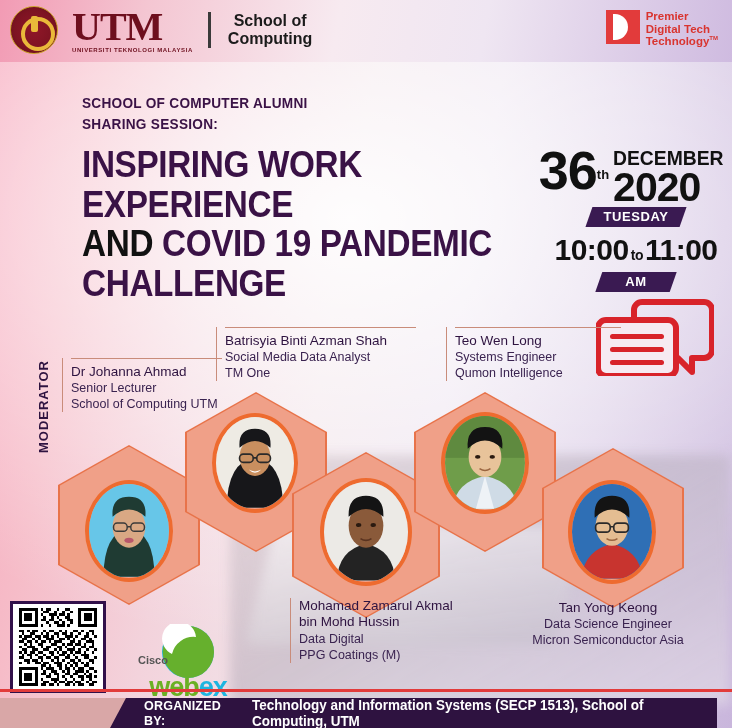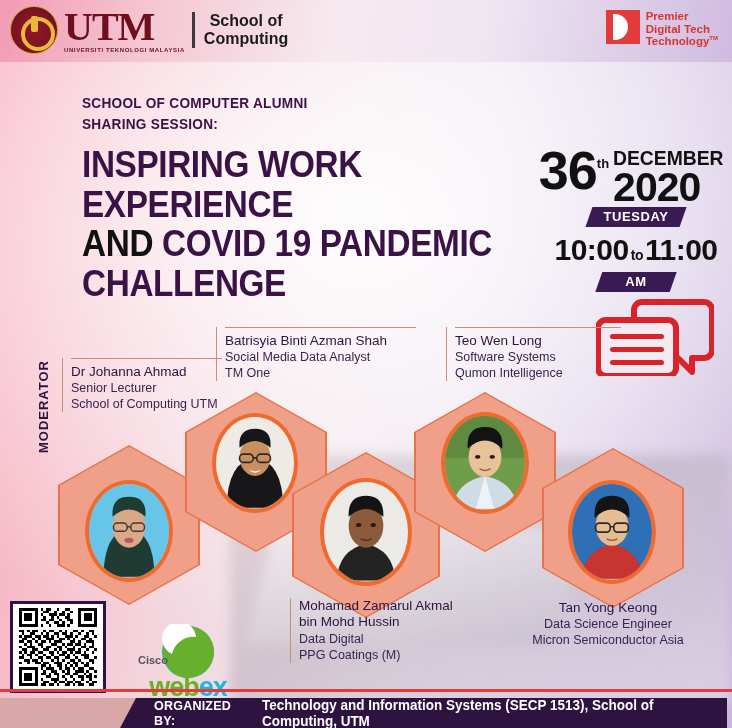--- a/index.html
+++ b/index.html
@@ -15,21 +15,21 @@
     overflow:hidden;
     background:
       radial-gradient(120% 85% at 48% 30%, rgba(255,255,255,0.92) 0%, rgba(255,255,255,0.45) 38%, rgba(255,255,255,0.0) 70%),
       linear-gradient(100deg,#f7a8bd 0%, #f6bcc8 14%, #f3d3dc 30%, #f1e2e8 45%, #ece2ef 60%, #ddd0e8 78%, #c9b6dc 100%);
   }
   
   .header {
     position:absolute; left:0; top:0; width:732px; height:62px;
     background:linear-gradient(100deg,#f29bb4 0%, #f4c6d2 20%, #f7eaf0 46%, #efe6f2 66%, #cfbbe0 100%);
   }
-  .utm-logo { position:absolute; left:10px; top:6px; display:flex; align-items:center; }
+  .utm-logo { position:absolute; left:10px; top:6px; display:flex; align-items:center;gap:8px; }
   .utm-seal {
     width:48px; height:48px; border-radius:50%;
     background:radial-gradient(circle at 50% 50%, #8f1728 0%, #7d1322 60%, #5e0d19 100%);
     border:1.5px solid #c9a227;
     position:relative; flex:0 0 auto;
   }
   .utm-seal::before{
     content:""; position:absolute; left:50%; top:50%;
     width:26px; height:26px; margin:-13px 0 0 -13px;
     border-radius:50%; border:4px solid #e9b93a;
@@ -84,21 +84,21 @@
   .title .l2 .and { color:#111; }
 
   
   .datebox { position:absolute; right:12px; top:148px; width:168px; text-align:center; }
   .row1 { display:flex; align-items:flex-start; justify-content:center; }
   .d-day {
     font-family:"Liberation Sans Narrow","Liberation Sans",sans-serif;
     font-size:54px; font-weight:700; color:#111; line-height:0.82;
     letter-spacing:-1px;
   }
-  .d-th { font-size:13px; font-weight:700; color:#111; margin-top:8px; }
+  .d-th { font-size:13px; font-weight:700; color:#111; margin-top:19px; }
   .d-right { text-align:left; margin-left:4px; }
   .d-month {
     font-family:"Liberation Sans Narrow","Liberation Sans",sans-serif;
     font-size:21px; font-weight:700; color:#111; line-height:0.95; letter-spacing:0px;
     transform:scaleX(0.92); transform-origin:left top; display:block;
   }
   .d-year {
     font-family:"Liberation Sans Narrow","Liberation Sans",sans-serif;
     font-size:41px; font-weight:700; color:#111; line-height:0.88; letter-spacing:-1px;
     display:block; margin-top:1px;
@@ -181,21 +181,21 @@
     position:absolute; left:10px; top:30px; font-size:11px; color:#555; font-weight:700;
   }
   .webex .wword {
     font-size:27px; font-weight:700; letter-spacing:-1px; margin-top:-8px;
   }
   .webex .wword .g{color:#6ab023;} .webex .wword .b{color:#1eb5e0;}
 
   
   .redline { position:absolute; left:0; bottom:36px; width:732px; height:3px; background:#e23b3b; }
   .botbar {
-    position:absolute; left:120px; bottom:0; width:607px; height:30px;
+    position:absolute; left:110px; bottom:0; width:607px; height:30px;
     background:#2e1240;
     clip-path:polygon(16px 0, 100% 0, 100% 100%, 0 100%);
     display:flex; align-items:center;
   }
   .botbar .lbl {
     font-family:"Liberation Sans Narrow","Liberation Sans",sans-serif;
     color:#fff; font-size:13.5px; font-weight:700; letter-spacing:0.2px;
     margin-left:34px; transform:scaleX(0.93); transform-origin:left center;
   }
   .botbar .val {
@@ -374,21 +374,21 @@
     <div class="tick"></div>
     <div class="nm-name">Batrisyia Binti Azman Shah</div>
     <div class="nm-line">Social Media Data Analyst</div>
     <div class="nm-line">TM One</div>
   </div>
 
   <div class="namecard" style="left:446px; top:327px; width:175px; padding-left:9px;">
     <div class="edge"></div>
     <div class="tick"></div>
     <div class="nm-name">Teo Wen Long</div>
-    <div class="nm-line">Software Systems</div>
+    <div class="nm-line">Systems Engineer</div>
     <div class="nm-line">Qumon Intelligence</div>
   </div>
 
   <div class="namecard" style="left:290px; top:598px; width:210px; padding-left:9px;">
     <div class="edge"></div>
     <div class="nm-name">Mohamad Zamarul Akmal</div>
     <div class="nm-name">bin Mohd Hussin</div>
     <div class="nm-line">Data Digital</div>
     <div class="nm-line">PPG Coatings (M)</div>
   </div>

